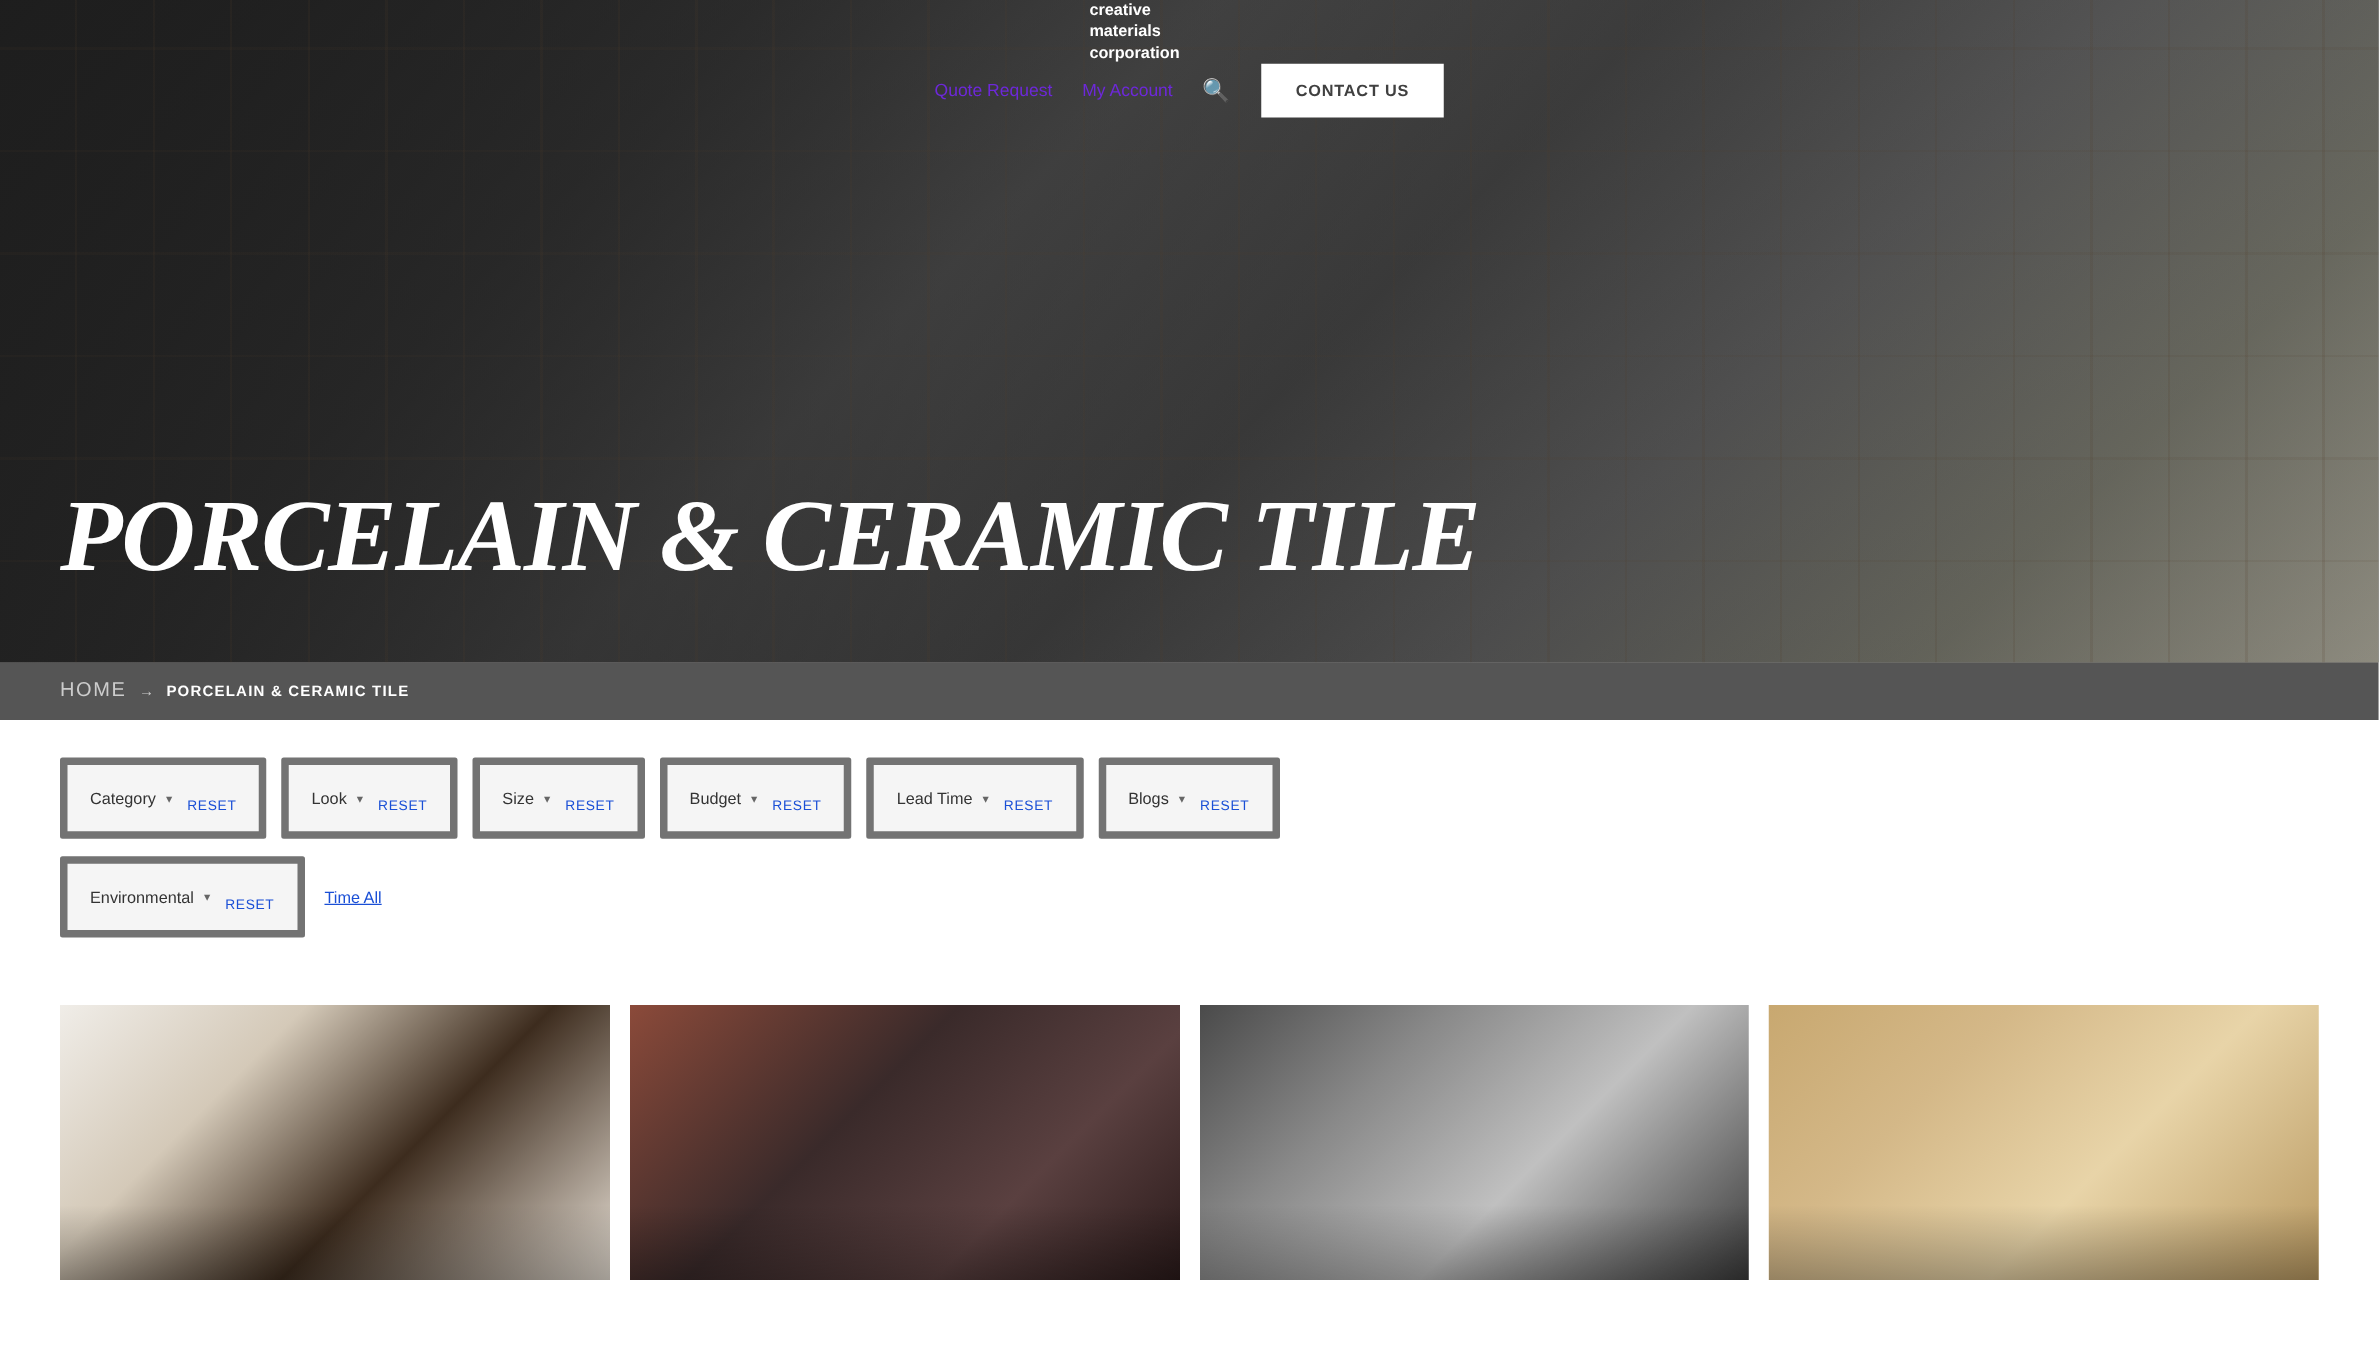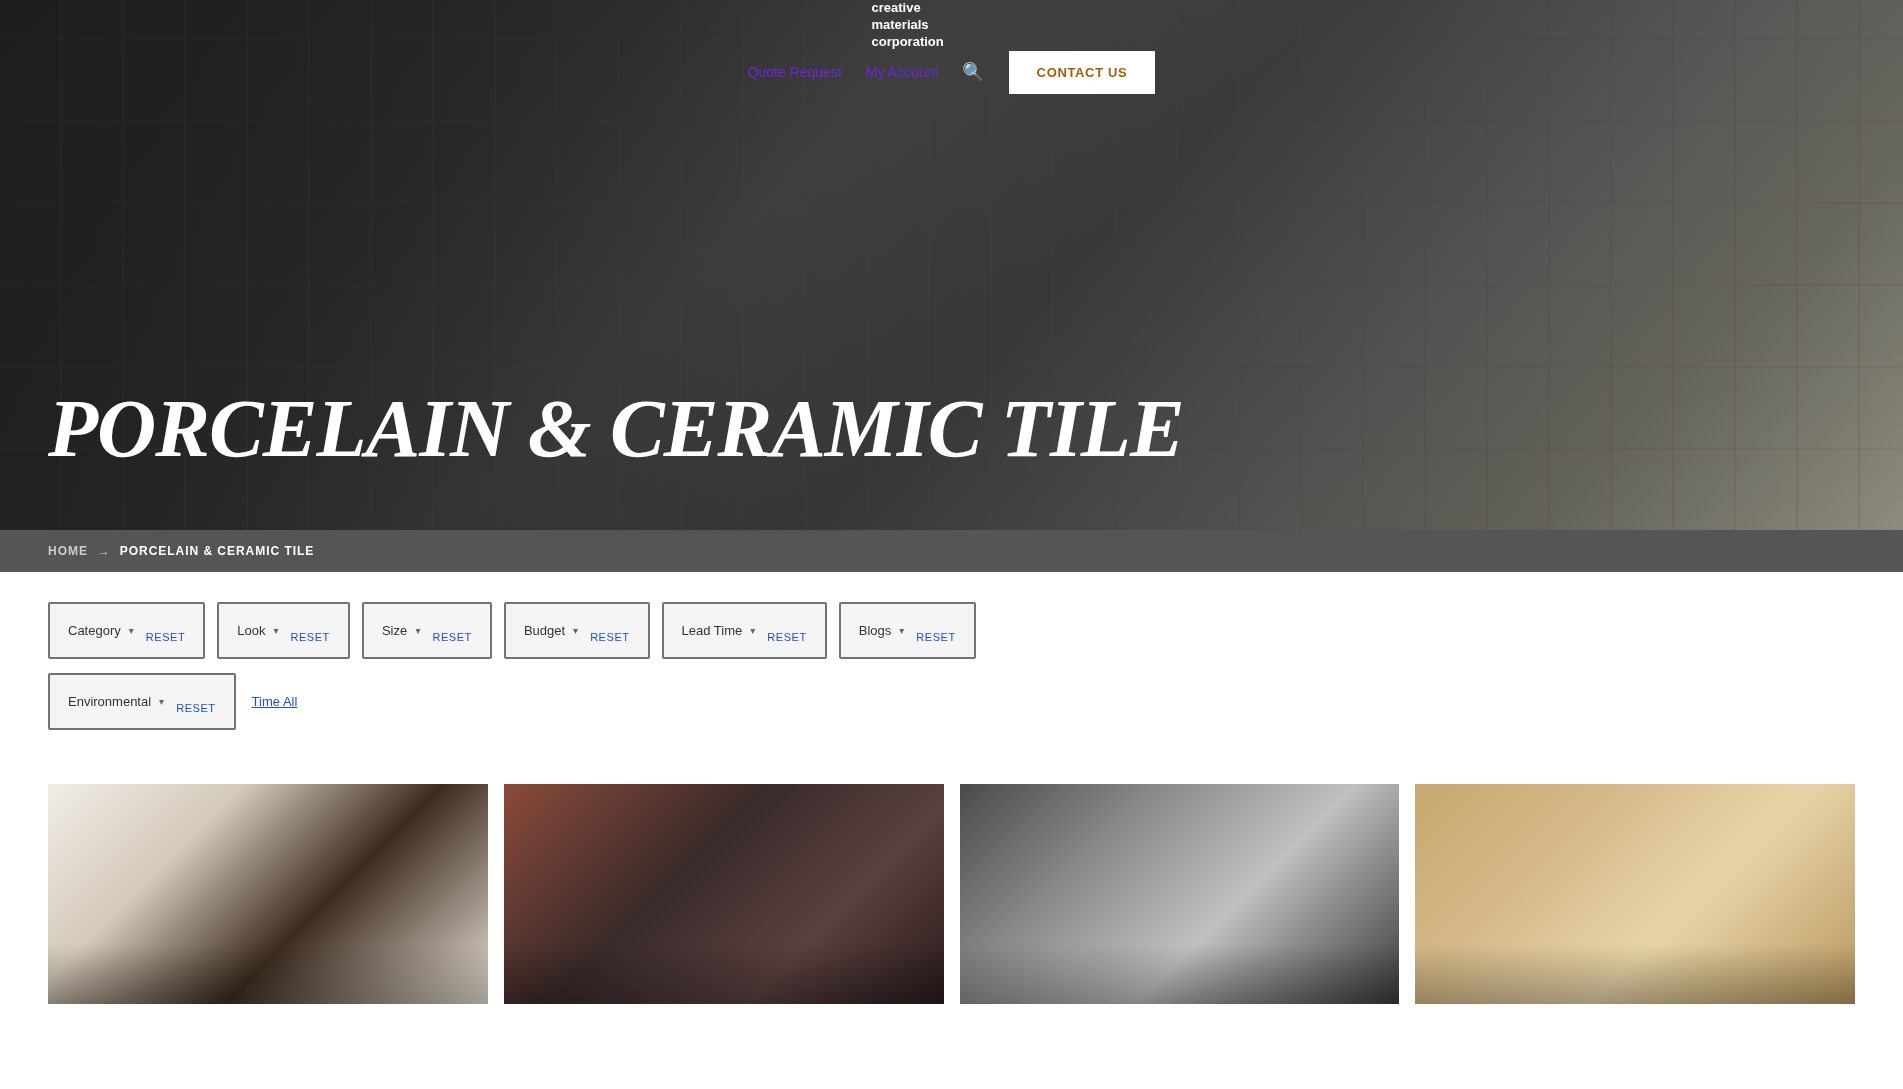--- a/index.html
+++ b/index.html
@@ -49,21 +49,21 @@
       gap: 24px;
     }
     .nav-right .nav-link { color: #6d28d9; }
     .search-icon {
       color: #fff;
       font-size: 18px;
       cursor: pointer;
     }
     .contact-btn {
       background: #fff;
-      color: #a16207;
+      color: #404040;
       border: none;
       padding: 14px 28px;
       font-size: 13px;
       font-weight: 700;
       letter-spacing: 0.05em;
       cursor: pointer;
       white-space: nowrap;
     }
 
     
@@ -130,22 +130,22 @@
     
     .breadcrumb-bar {
       background: #555;
       padding: 14px 48px;
       display: flex;
       align-items: center;
       gap: 10px;
     }
     .breadcrumb-home {
       color: #ccc;
-      font-size: 12px;
-      font-weight: 700;
+      font-size: 16px;
+      font-weight: 400;
       letter-spacing: 0.08em;
       text-transform: uppercase;
       text-decoration: none;
       cursor: pointer;
     }
     .breadcrumb-arrow {
       color: #ccc;
       font-size: 12px;
     }
     .breadcrumb-current {
@@ -166,21 +166,21 @@
       align-items: center;
       gap: 12px;
       flex-wrap: wrap;
       margin-bottom: 14px;
     }
     .filter-pill {
       display: flex;
       align-items: center;
       gap: 8px;
       background: #f5f5f5;
-      border: 2px solid #737373;
+      border: 6px solid #737373;
       padding: 14px 18px;
       border-radius: 2px;
       cursor: pointer;
       min-width: 130px;
     }
     .filter-pill-label {
       font-size: 13px;
       color: #333;
       flex: 1;
     }

